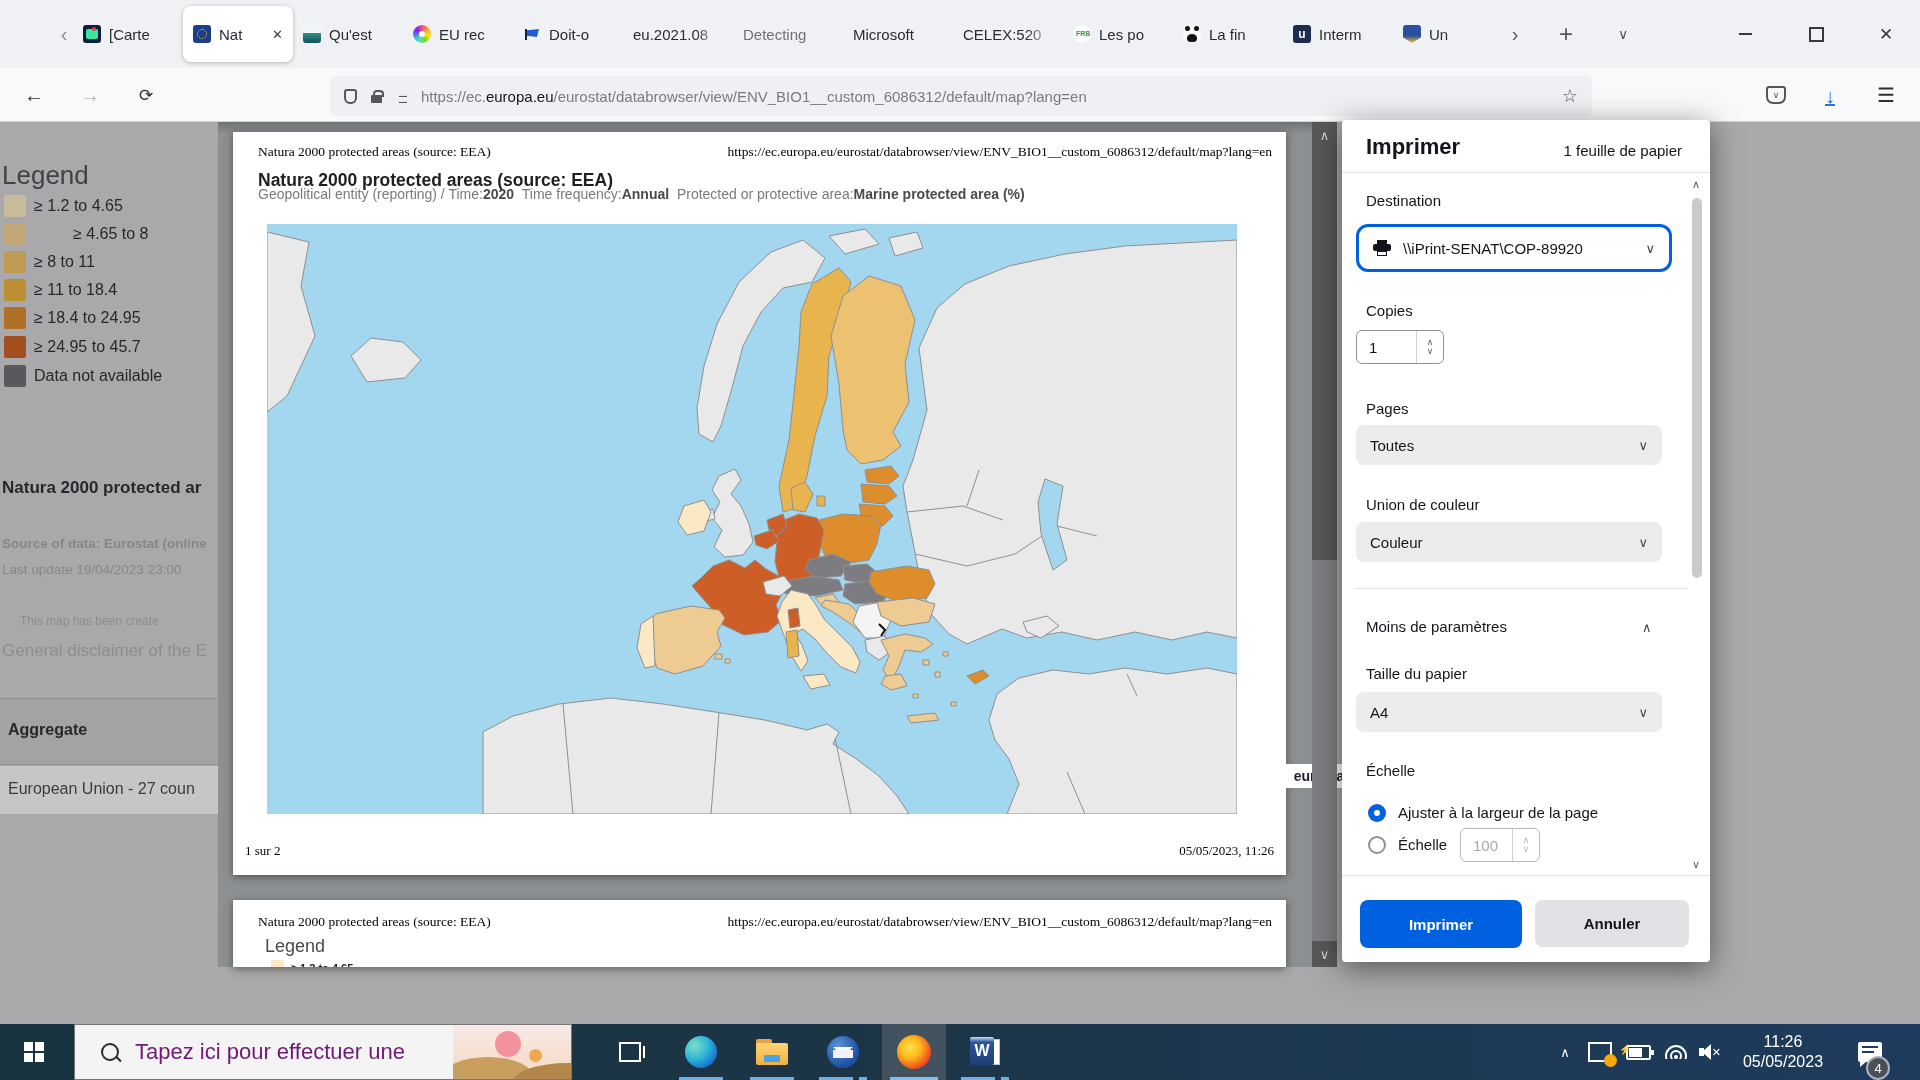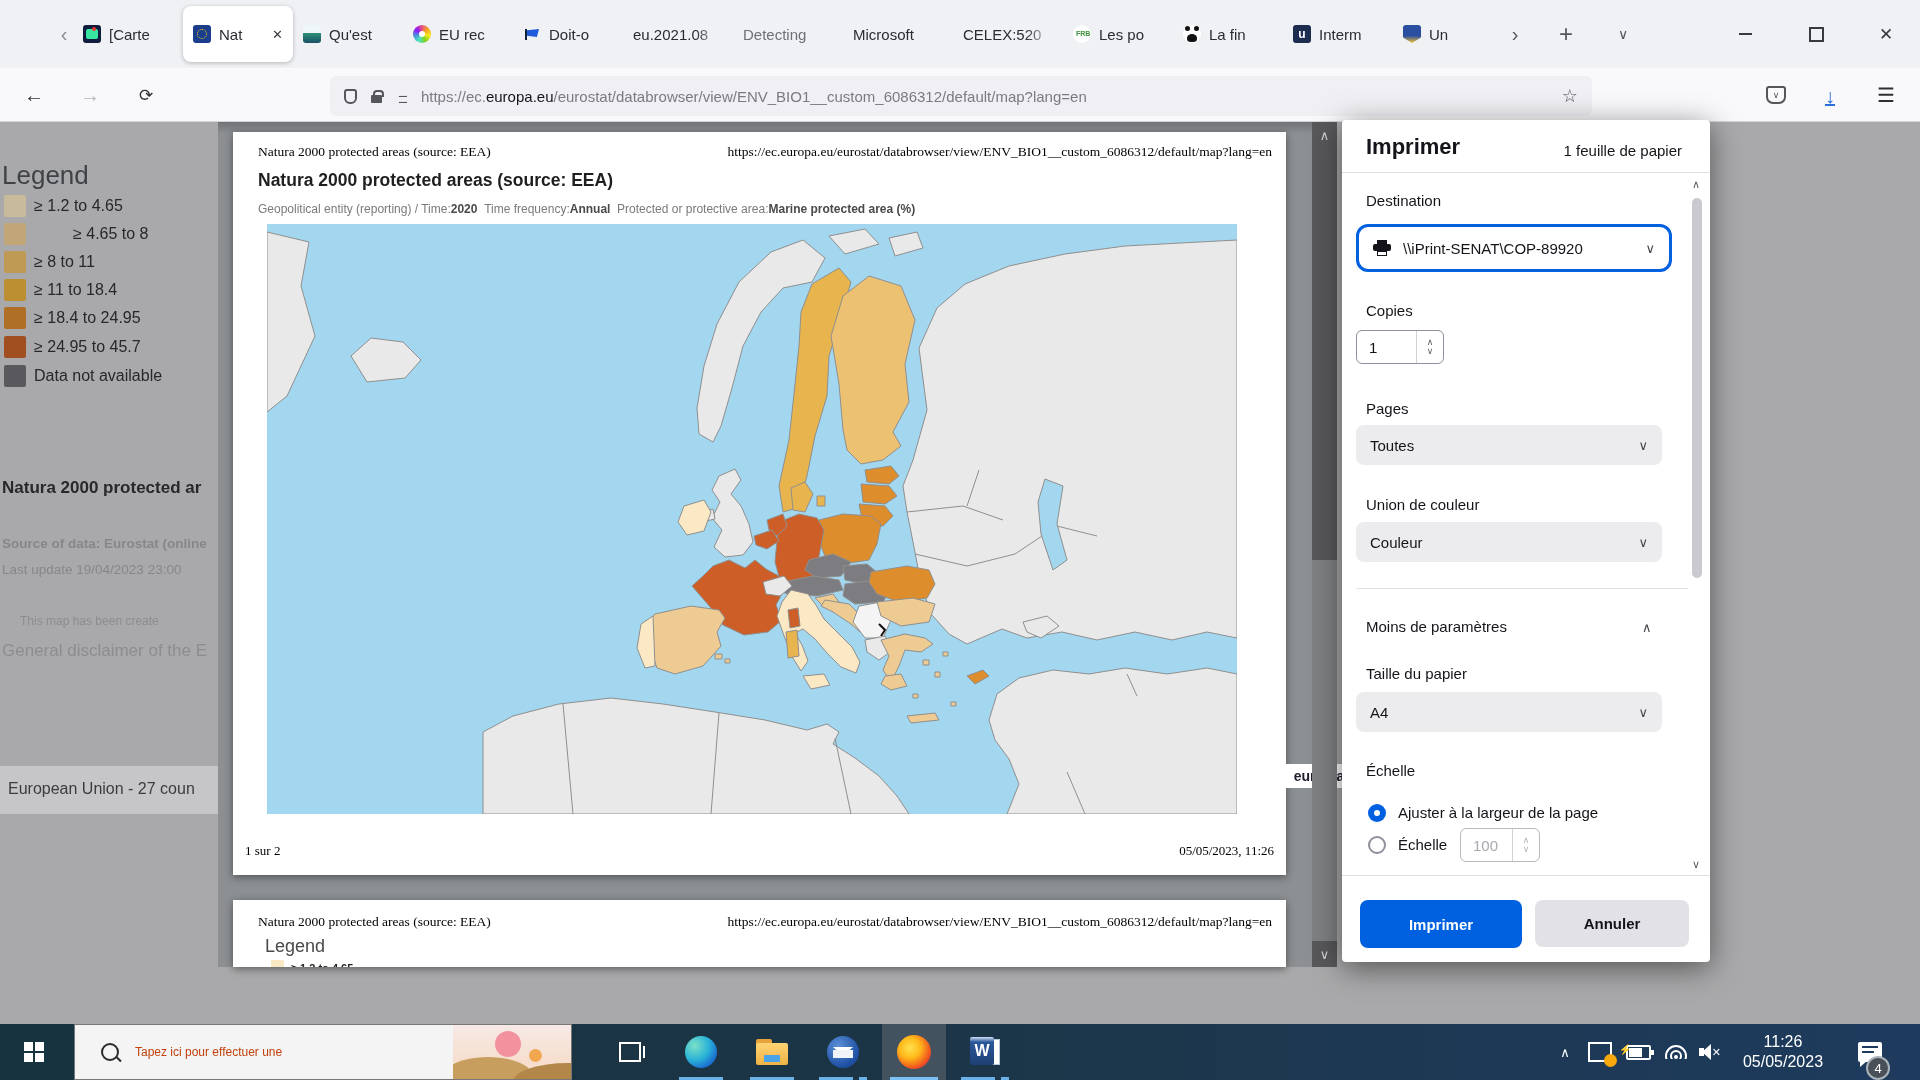--- a/index.html
+++ b/index.html
@@ -209,32 +209,35 @@
         <span class="lg-sw" style="top: 243px; background-color: rgb(88, 88, 93);"></span>
         <span class="lg-lb" style="top:245px;">Data not available</span>
       </div>
 
     <div class="abs" style="left:2px;top:356px;font-size:17px;font-weight:bold;color:#26282c;white-space:nowrap;">Natura 2000 protected ar</div>
     <div class="abs" style="left:2px;top:414px;font-size:13.5px;color:#85878a;white-space:nowrap;font-weight:bold;">Source of data: Eurostat (online</div>
     <div class="abs" style="left:2px;top:440px;font-size:13.5px;color:#85878a;white-space:nowrap;">Last update 19/04/2023 23:00</div>
     <div class="abs" style="left:20px;top:492px;font-size:12px;color:#8b8d90;white-space:nowrap;">This map has been create</div>
     <div class="abs" style="left:2px;top:519px;font-size:17px;color:#8b8d90;white-space:nowrap;">General disclaimer of the E</div>
 
+    <div class="abs" style="left:0;top:576px;width:218px;height:67px;background:#a3a3a5;border-top:1px solid #8e8e90;border-bottom:1px solid #8e8e90;box-sizing:border-box;">
+      <div class="abs" style="left:8px;top:22px;font-size:16px;font-weight:bold;color:#26282c;">Aggregate</div>
+    </div>
     <div class="abs" style="left:0;top:644px;width:218px;height:48px;background:#c6c6c8;">
       <div class="abs" style="left:8px;top:14px;font-size:16px;color:#3a3c40;white-space:nowrap;">European Union - 27 coun</div>
     </div>
   </div>
 
   <div id="backdrop">
 
     <div class="sheet" style="top:10px;height:743px;">
       <div class="abs serif" style="left:25px;top:12px;font-size:13.5px;color:#000;">Natura 2000 protected areas (source: EEA)</div>
       <div class="abs serif" style="right:14px;top:12px;font-size:13.5px;color:#000;">https://ec.europa.eu/eurostat/databrowser/view/ENV_BIO1__custom_6086312/default/map?lang=en</div>
       <div class="abs" style="left:25px;top:38px;font-size:17.5px;font-weight:bold;color:#1f1f1f;">Natura 2000 protected areas (source: EEA)</div>
-      <div class="abs" style="left:25px;top:70px;font-size:12px;color:#7a7a7a;">
+      <div class="abs" style="left:25px;top:54px;font-size:14px;color:#7a7a7a;">
         <span>Geopolitical entity (reporting) / Time:</span><b style="color:#4a4a4a;">2020</b>&nbsp;&nbsp;<span>Time frequency:</span><b style="color:#4a4a4a;">Annual</b>&nbsp;&nbsp;<span>Protected or protective area:</span><b style="color:#4a4a4a;">Marine protected area (%)</b>
       </div>
 
       <div class="abs" style="left:34px;top:92px;width:1122px;height:590px;">
         <svg id="mapsvg" width="970" height="590" viewBox="0 0 970 590">
           <rect class="sea" width="970" height="590" stroke="none"></rect>
 
           <polygon class="mland" points="0,8 42,18 34,62 48,112 20,172 0,188"></polygon>
           <polygon class="mland" points="84,132 104,114 136,118 154,136 138,154 100,158"></polygon>
           <polygon class="mland" points="562,12 598,5 612,20 578,30"></polygon>
@@ -411,21 +414,21 @@
           <span style="width:9px;height:9px;background:#fff;"></span>
           <span style="width:9px;height:9px;background:#fff;"></span>
           <span style="width:9px;height:9px;background:#fff;"></span>
           <span style="width:9px;height:9px;background:#fff;"></span>
         </span>
     </div>
     <div class="tcell" style="left:74px;width:498px;background:#f4f4f4;border:1px solid #777;box-sizing:border-box;justify-content:flex-start;">
       <span style="width:14px;height:14px;border:2px solid #2a2a2a;border-radius:50%;margin-left:26px;position:relative;">
           <span style="position:absolute;left:12px;top:13px;width:7px;height:2px;background:#2a2a2a;transform:rotate(45deg);"></span>
         </span>
-      <span style="margin-left:16px;font-size:12px;color:#c2410c;">Tapez ici pour effectuer une</span>
+      <span style="margin-left:16px;font-size:22px;color:#701a75;">Tapez ici pour effectuer une</span>
       <span style="position:absolute;right:0;top:0;width:118px;height:54px;overflow:hidden;background:linear-gradient(180deg,#f7e9e6,#f6d9c3);">
           <span style="position:absolute;left:42px;top:6px;width:26px;height:26px;border-radius:50%;background:#f2929e;"></span>
           <span style="position:absolute;left:76px;top:24px;width:13px;height:13px;border-radius:50%;background:#f2a64f;"></span>
           <span style="position:absolute;left:-10px;bottom:-18px;width:90px;height:40px;border-radius:50%;background:#c89e5e;"></span>
           <span style="position:absolute;left:60px;bottom:-22px;width:110px;height:38px;border-radius:50%;background:#b3874a;"></span>
         </span>
     </div>
     <div class="tcell" style="left:600px;width:60px;">
       <span style="width:18px;height:16px;border:2px solid #fff;position:relative;">
           <span style="position:absolute;right:-6px;top:2px;width:2px;height:12px;background:#fff;"></span>

